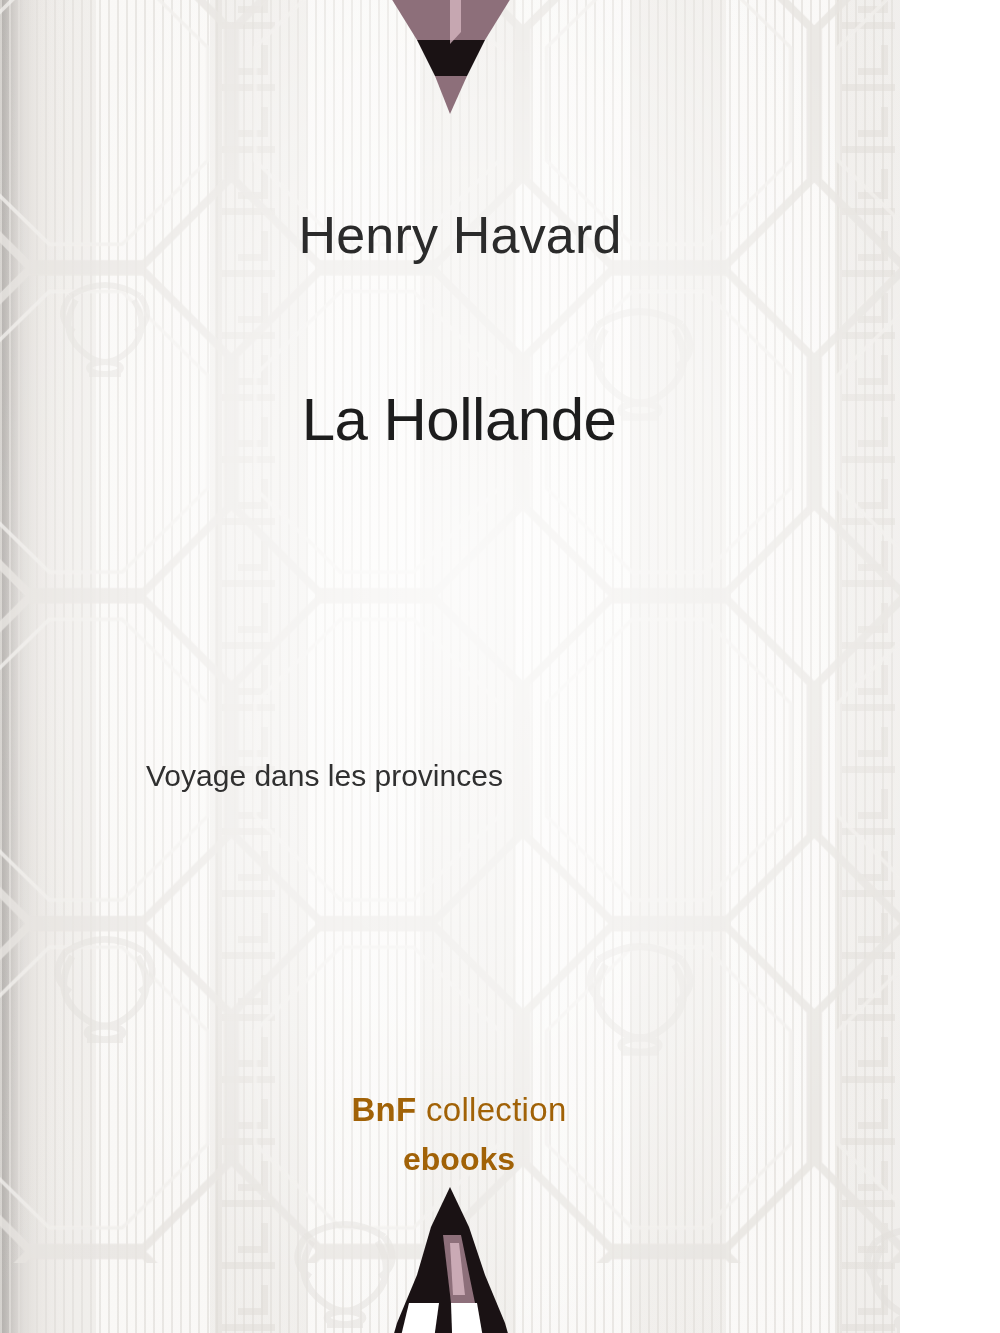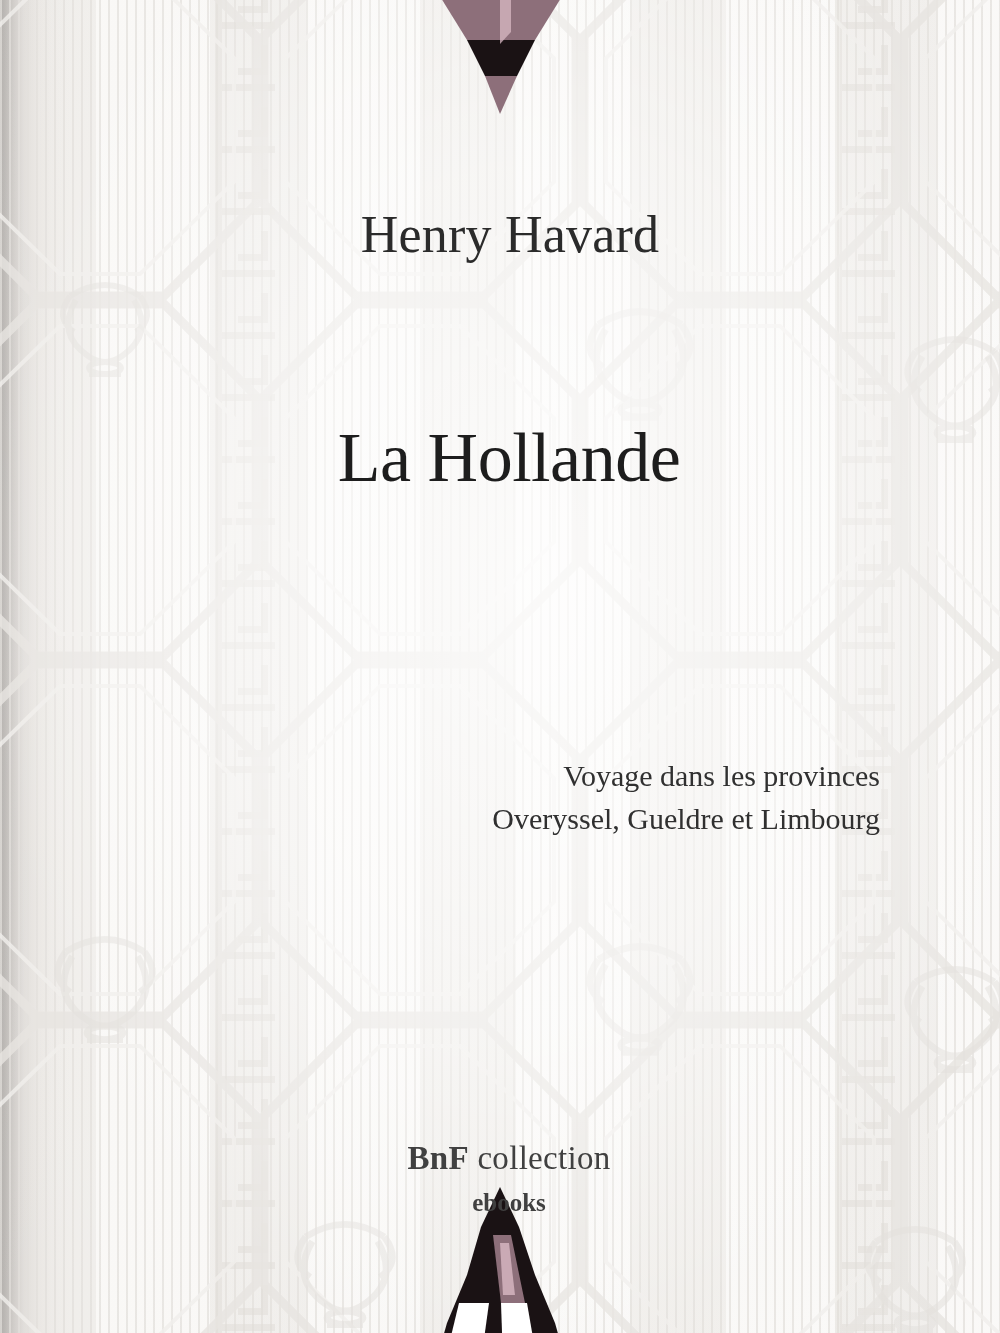--- a/index.html
+++ b/index.html
@@ -2,25 +2,25 @@
 <html><head>
 <meta charset="utf-8">
 <style>
   html, body {
     margin: 0;
     padding: 0;
     background: #ffffff;
   }
   .cover {
     position: relative;
-    width: 1000px;
+    width: 900px;
     height: 1333px;
     overflow: hidden;
     background: #f2f1ef;
-    font-family: Liberation Serif, serif;
+    font-family: Liberation Sans, sans-serif;
   }
 
   
   .bg-base {
     position: absolute;
     inset: 0;
     background:
       linear-gradient(90deg,
         #6e6a68 0px, #8d8986 6px, #b6b2af 14px, #d9d6d3 24px,
         #edeae7 38px, #f6f4f2 54px, #faf9f7 70px, #fbfaf9 100%);
@@ -127,55 +127,54 @@
     letter-spacing: .2px;
     font-weight: 400;
     padding-left: 20px;
   }
   .title {
     position: absolute;
     top: 385px;
     left: 120px;
     right: 120px;
     text-align: center;
-    font-size: 70px;
+    font-size: 60px;
     line-height: 1.16;
     color: #1d1d1d;
     font-weight: 400;
     letter-spacing: -0.5px;
     padding-left: 18px;
-    margin-top: 32px;
   }
   .subtitle {
     position: absolute;
     top: 755px;
     left: 130px;
     right: 120px;
-    text-align: right;
+    text-align: left;
     font-size: 30px;
     line-height: 1.42;
     color: #303030;
     font-weight: 400;
     padding-left: 16px;
   }
   .publisher {
     position: absolute;
-    top: 1140px;
+    top: 1091px;
     left: 0;
     right: 0;
     text-align: center;
-    color: #404040;
+    color: #a16207;
     padding-left: 18px;
   }
   .publisher .line1 {
     font-size: 33px;
     letter-spacing: .3px;
   }
   .publisher .line2 {
-    font-size: 25px;
+    font-size: 32px;
     font-weight: 700;
     margin-top: 12px;
   }
   .pub-bold { font-weight: 700; }
 </style>
 </head>
 <body>
 
 <div class="cover">
 
@@ -357,21 +356,20 @@
 
   <div class="text-layer">
     <div class="author">Henry Havard</div>
 
     <div class="title">
       <div>La Hollande</div>
     </div>
 
     <div class="subtitle">
       <div>Voyage dans les provinces</div>
-      <div>Overyssel, Gueldre et Limbourg</div>
     </div>
 
     <div class="publisher">
       <div class="line1">
         <span class="pub-bold">BnF</span>
         <span> collection</span>
       </div>
       <div class="line2">ebooks</div>
     </div>
   </div>

